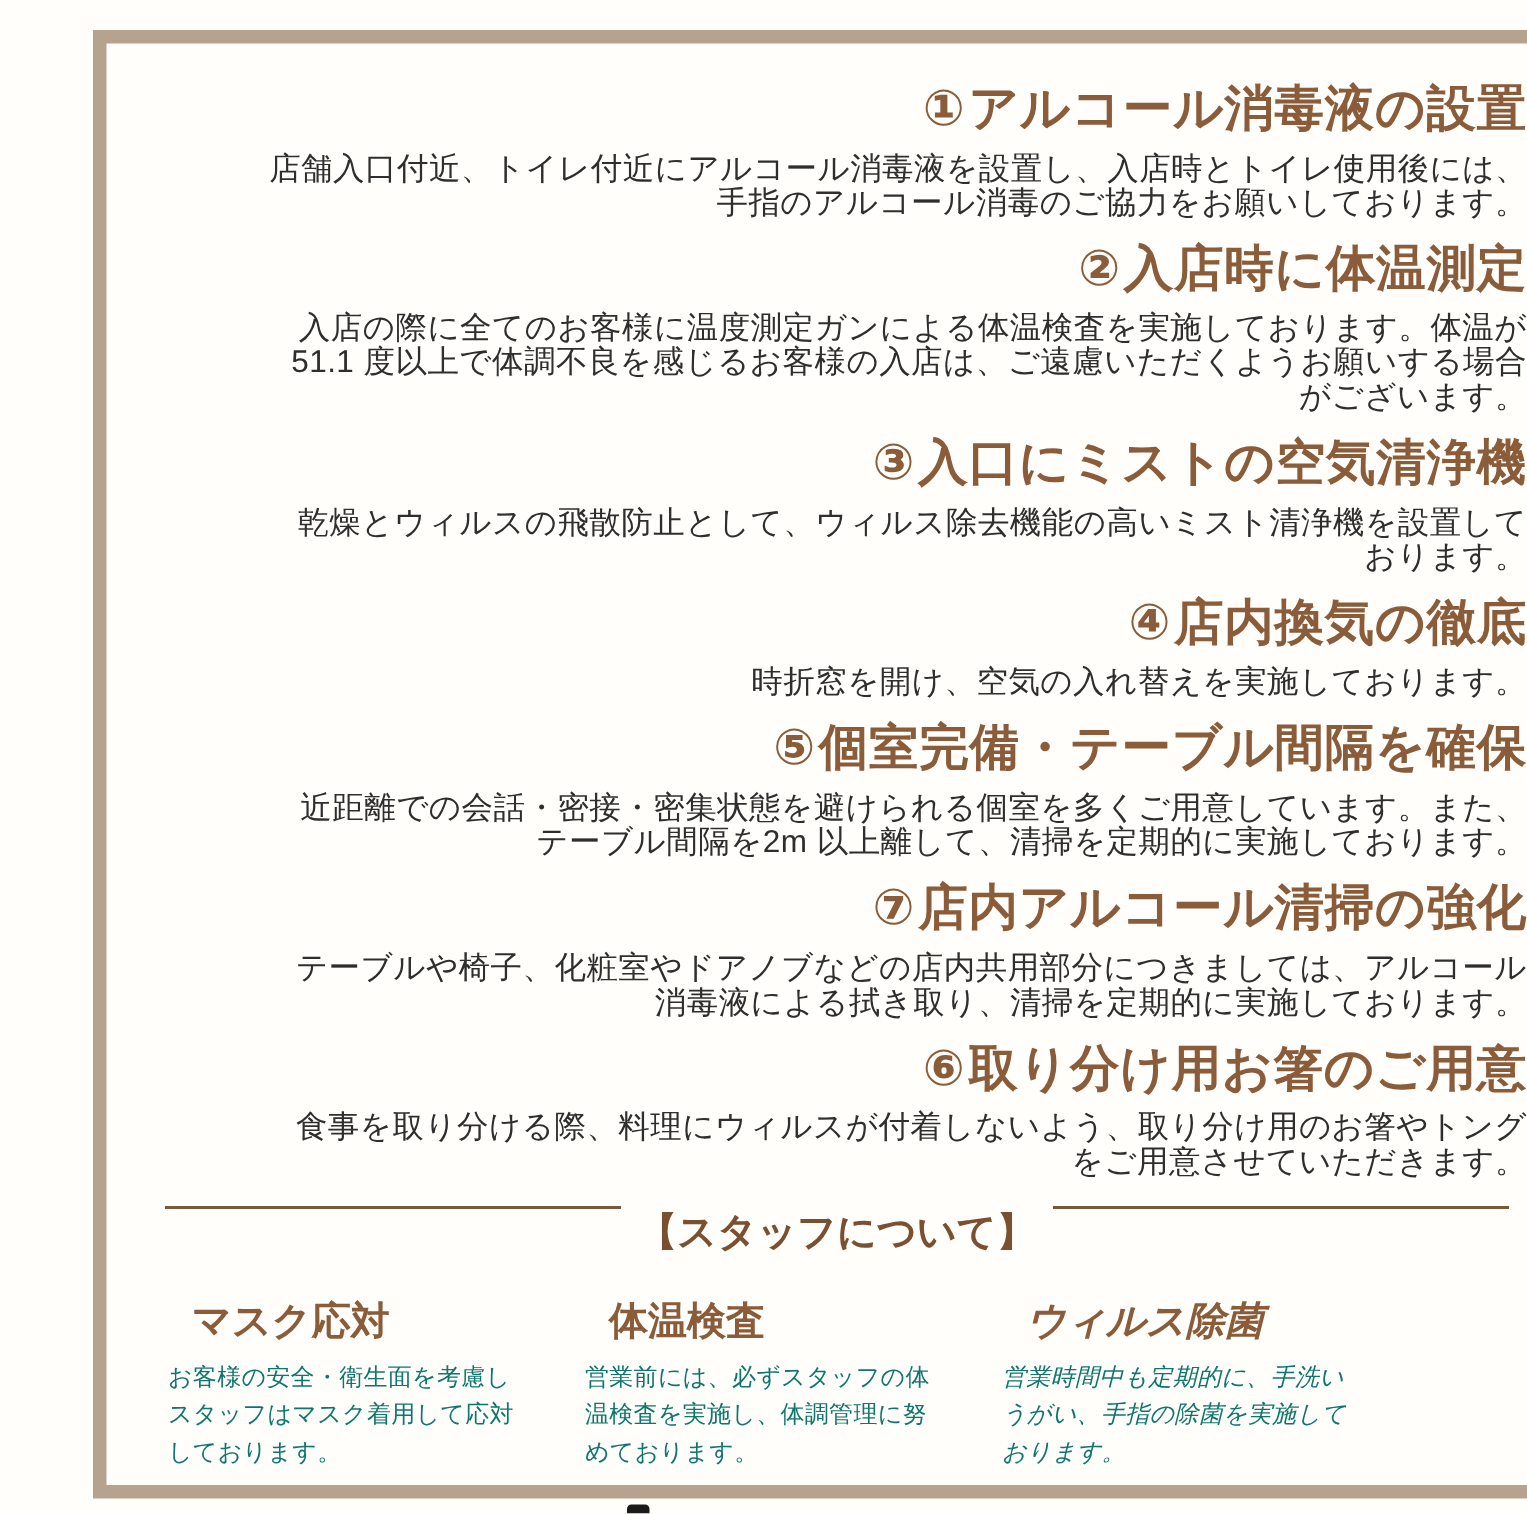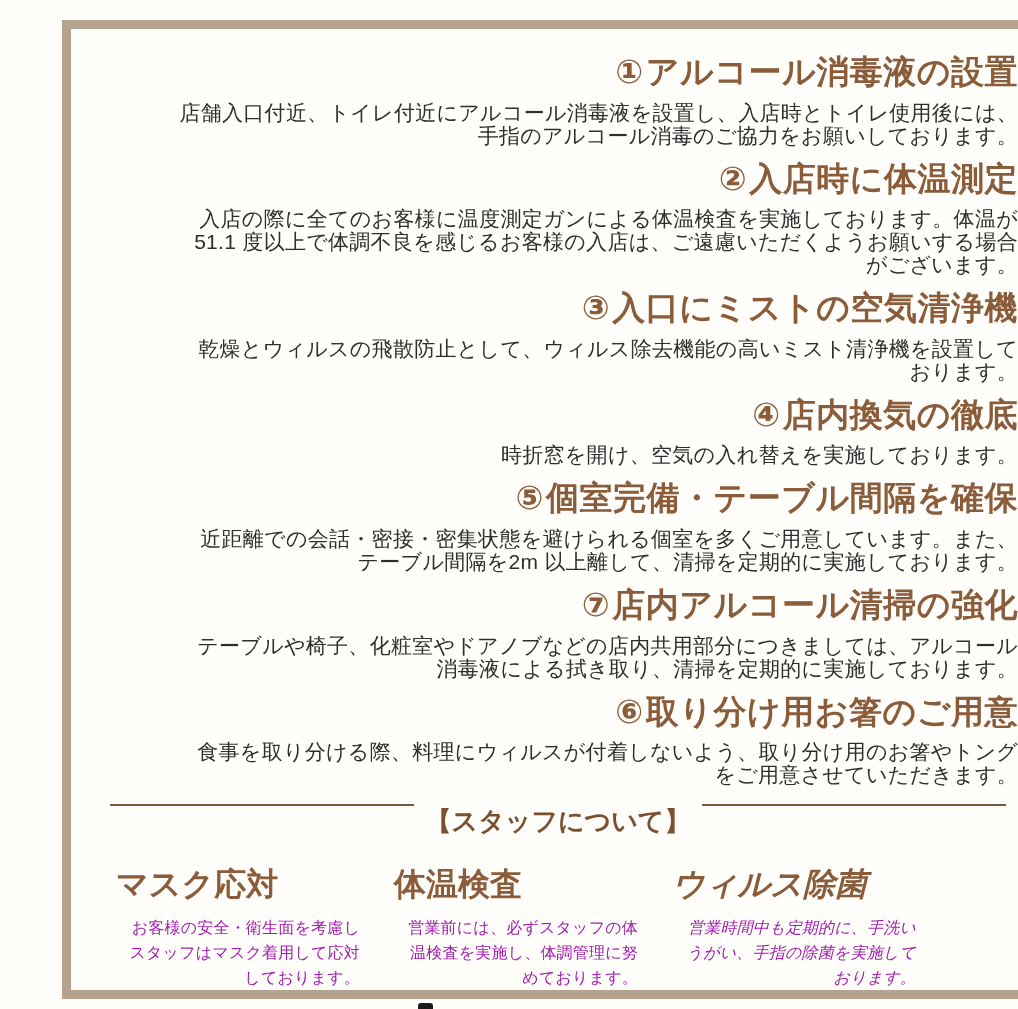--- a/index.html
+++ b/index.html
@@ -45,30 +45,29 @@
     font-size:26px;font-weight:bold;color:#7a5030;
     white-space:nowrap;
   }
   .staff-cols{
     display:flex;
     margin-left:-31px;
   }
   .staff-col{width:248px;margin-right:30px;}
   .staff-col:last-child{margin-right:0;font-style:italic;}
   .staff-col h3{
-    margin:10px 0 8px 4px;
-    font-size:32px;font-weight:bold;color:#8a5c3a;
+    margin:10px 0 8px 16px;
+    font-size:26px;font-weight:bold;color:#8a5c3a;
     white-space:nowrap;
   }
   .staff-col p{
     margin:0;
-    font-size:16px;line-height:25px;color:#a21caf;
+    font-size:16px;line-height:25px;color:#0f766e;
     white-space:pre-line;
     letter-spacing:0.2px;
-    text-align:right;
   }
   .footer-mark{
     position:absolute;left:418px;top:1003px;
     width:15px;height:6px;border-radius:3px 3px 0 0;
     background:#1a1a1a;
   }
 </style>
 </head>
 <body>
 

